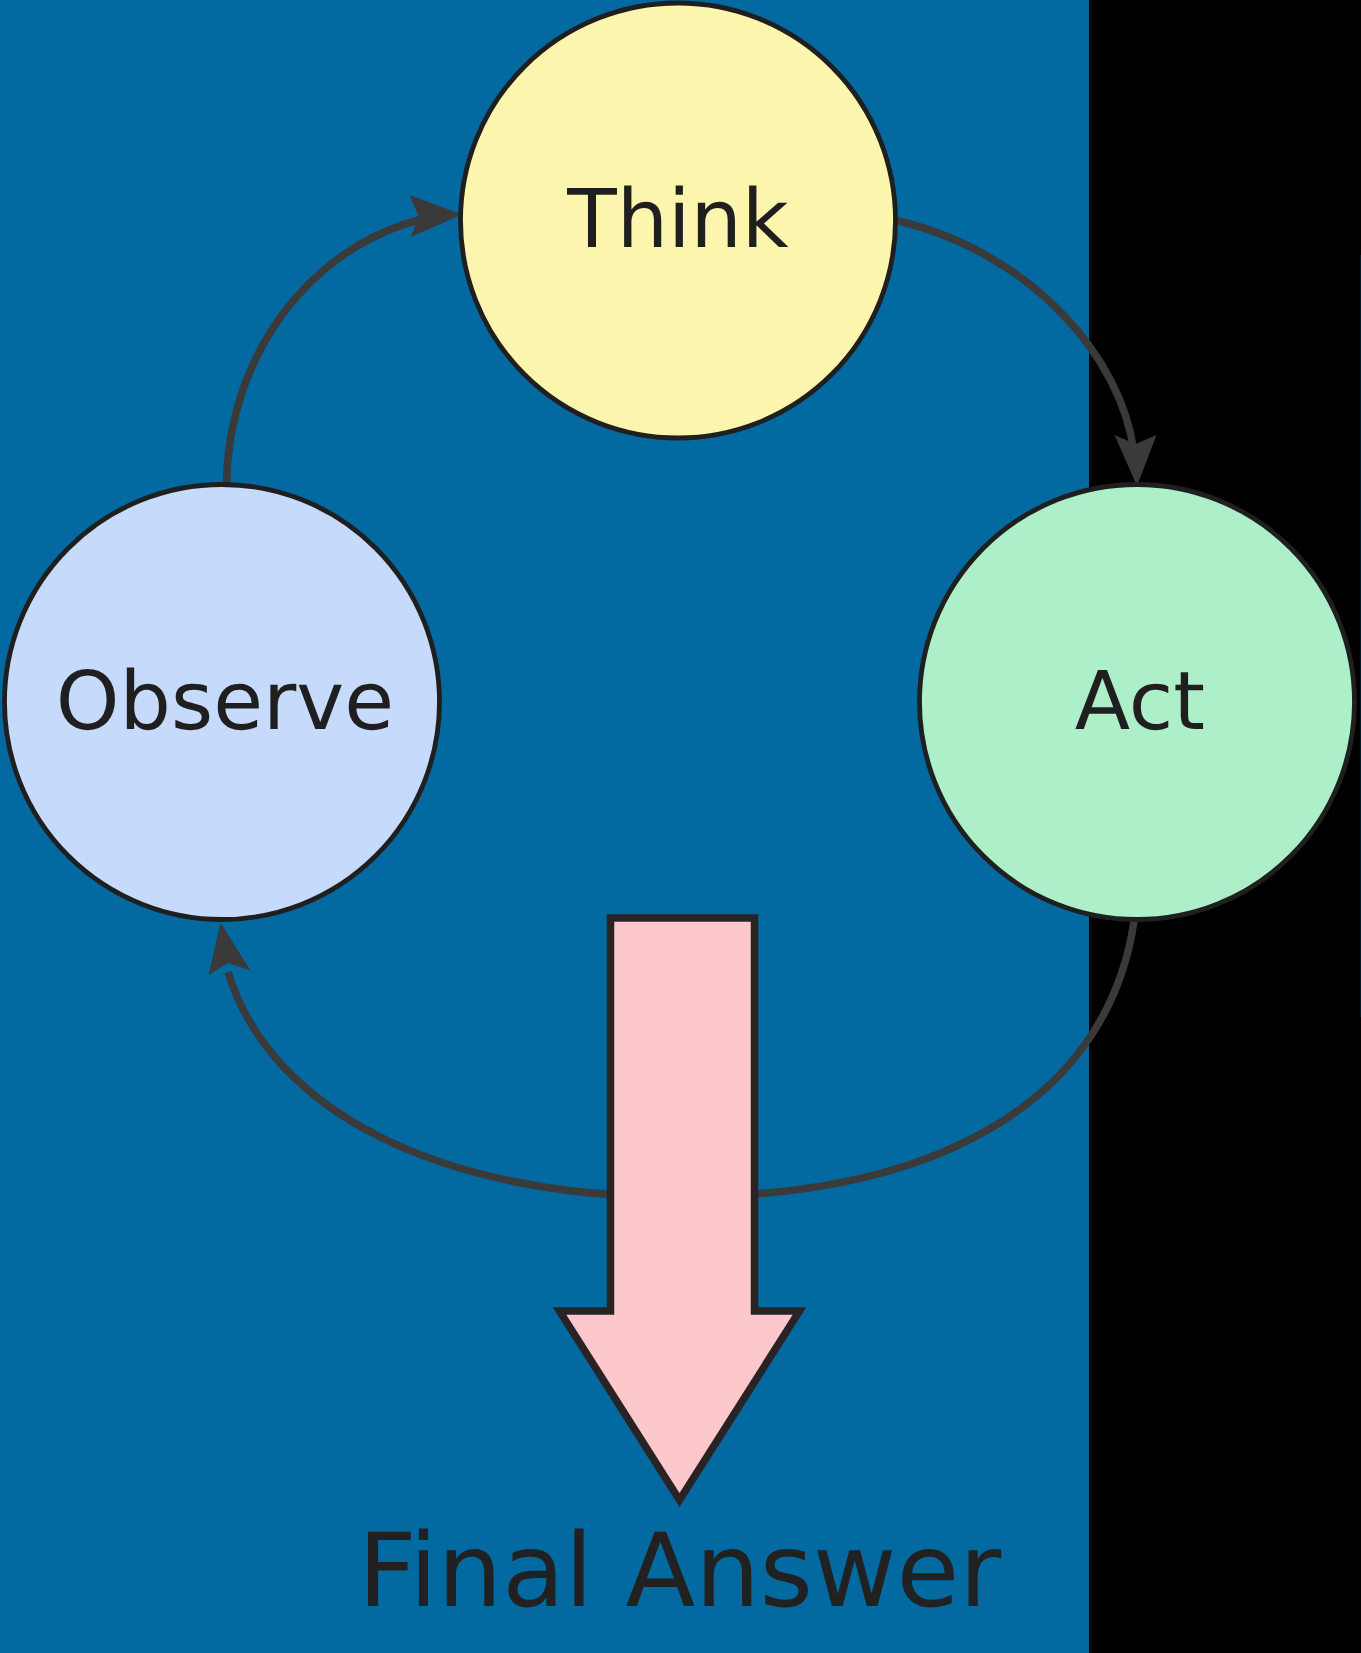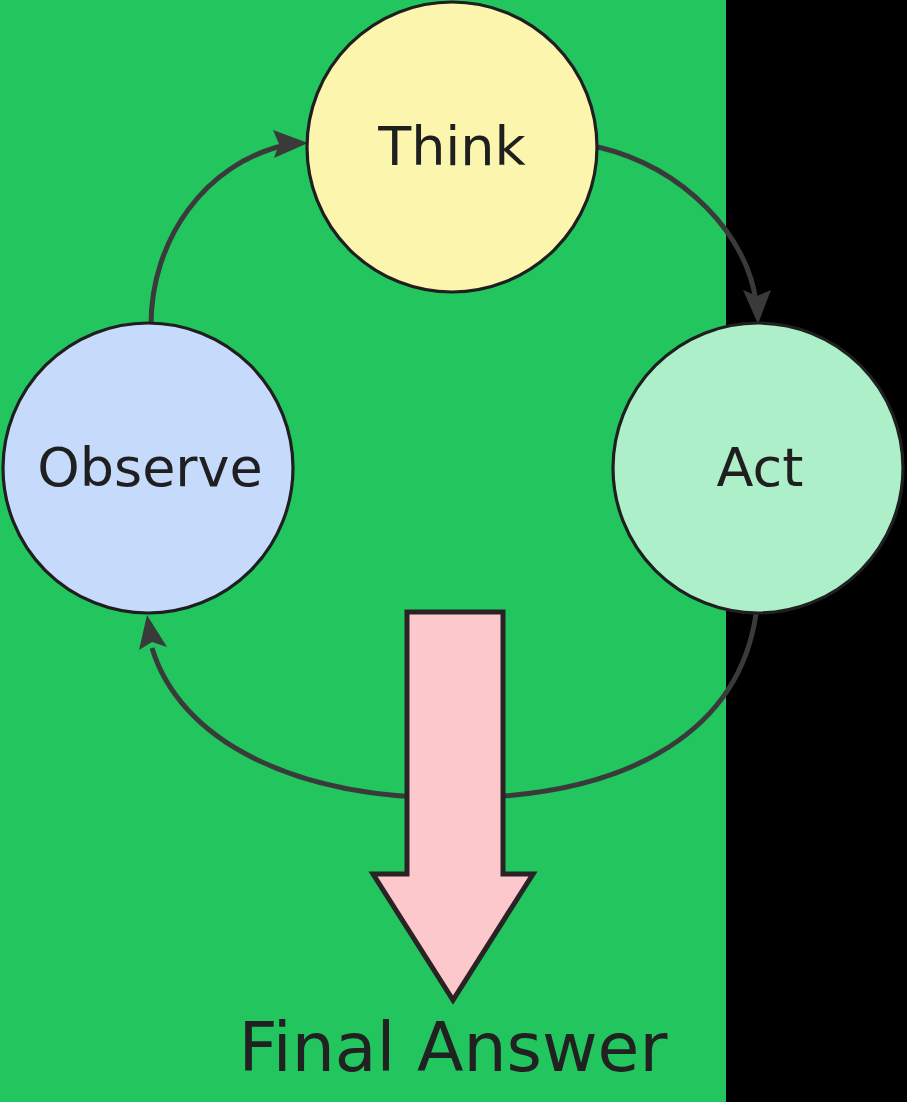--- a/index.html
+++ b/index.html
@@ -10,21 +10,21 @@
   body {
     width: 907px;
     height: 1102px;
     overflow: hidden;
     font-family: "DejaVu Sans", sans-serif;
   }
   #stage {
     position: relative;
     width: 726px;
     height: 1102px;
-    background: #22c55e;
+    background: #0369a1;
   }
   #diagram {
     position: absolute;
     top: 0;
     left: 0;
     width: 907px;
     height: 1102px;
     display: block;
   }
   .node-label {

